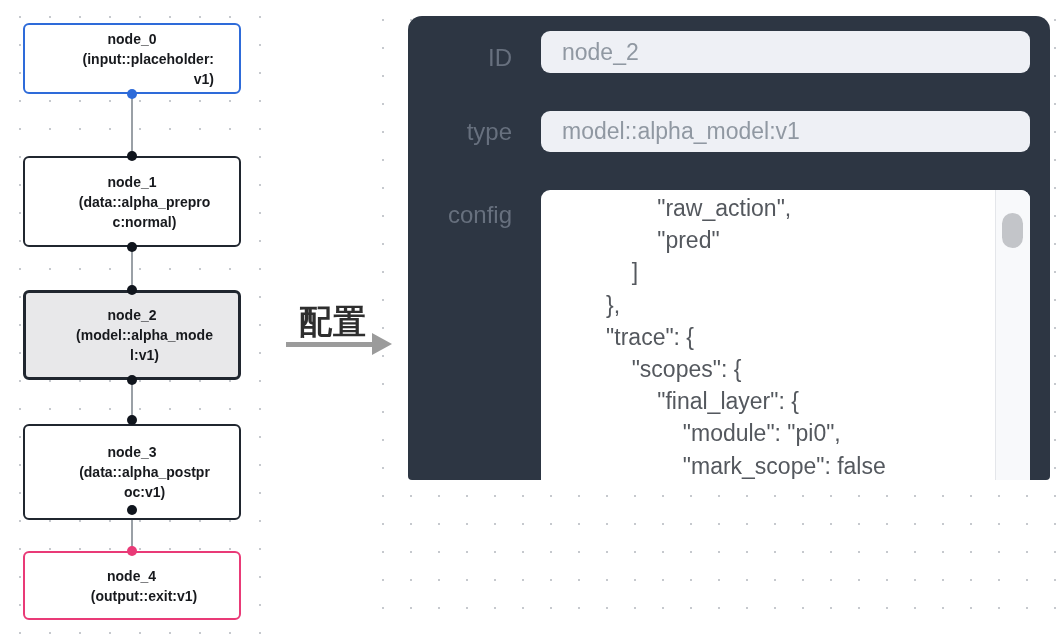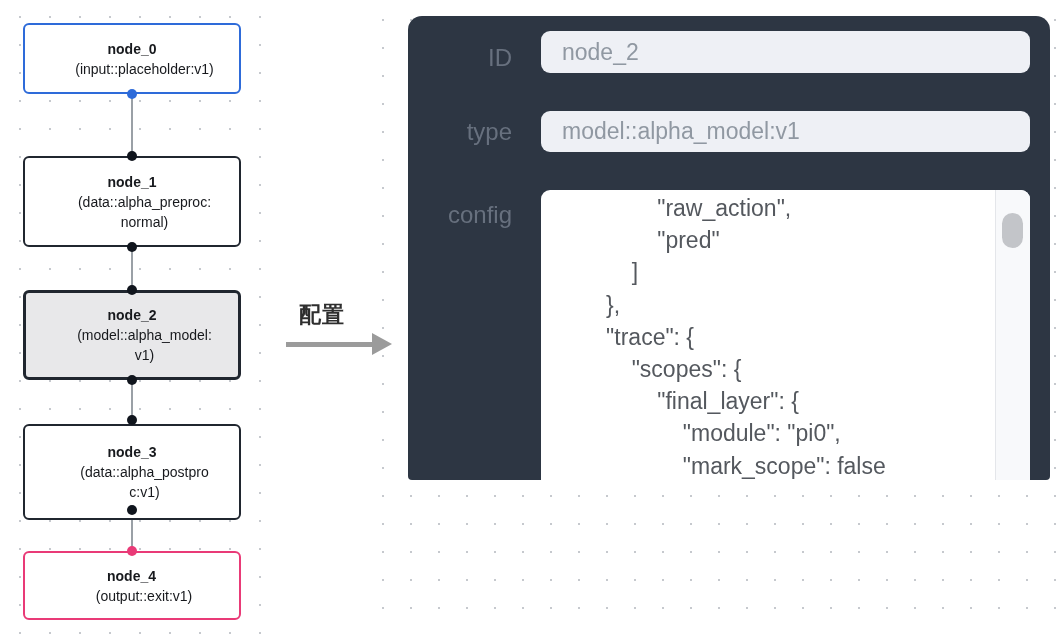--- a/index.html
+++ b/index.html
@@ -9,32 +9,32 @@
 
   
   .flow-canvas { position:absolute; left:0; top:0; width:276px; height:643px;
     background-image: radial-gradient(circle, #c6c9ce 1.3px, transparent 1.5px);
     background-size: 30px 28px; background-position: 5px 3px; }
   .node { position:absolute; left:23px; width:218px; border-radius:6px;
     background:#fff; border:2px solid #20262f; display:flex; flex-direction:column;
     align-items:center; justify-content:center; text-align:center;
     padding:0 25px; word-break:break-all; }
   .node .nt { font-size:14px; font-weight:600; color:#17191d; line-height:20px; }
-  .node .ns { font-size:14px; font-weight:400; color:#17191d; line-height:20px;margin-left:25px; }
+  .node .ns { font-size:14px; font-weight:700; color:#17191d; line-height:20px;margin-left:25px; }
   .node-input  { border-color:#2e6bd9; }
   .node-output { border-color:#e93a77;padding-left:24px; }
   .node-selected { background:#e8e8ea; border-width:3px; }
   .edge { position:absolute; left:131px; width:2px; background:#9aa0a6; }
   .port { position:absolute; left:127px; width:10px; height:10px; border-radius:50%;
     background:#10151d; }
   .port-blue { background:#2e6bd9; }
   .port-pink { background:#e93a77; }
 
   
-  .annot-label { position:absolute; left:299px; top:300px; font-size:22px;
+  .annot-label { position:absolute; left:299px; top:300px; font-size:33px;
     font-weight:600; color:#2e2e2e; letter-spacing:1px; }
   .arrow-line { position:absolute; left:286px; top:342px; width:88px; height:5px;
     background:#9b9b9b; }
   .arrow-head { position:absolute; left:372px; top:333px; width:0; height:0;
     border-left:20px solid #9b9b9b; border-top:11px solid transparent;
     border-bottom:11px solid transparent; }
 
   
   .right-canvas { position:absolute; left:378px; top:0; width:684px; height:622px;
     background-image: radial-gradient(circle, #c6c9ce 1.3px, transparent 1.5px);

